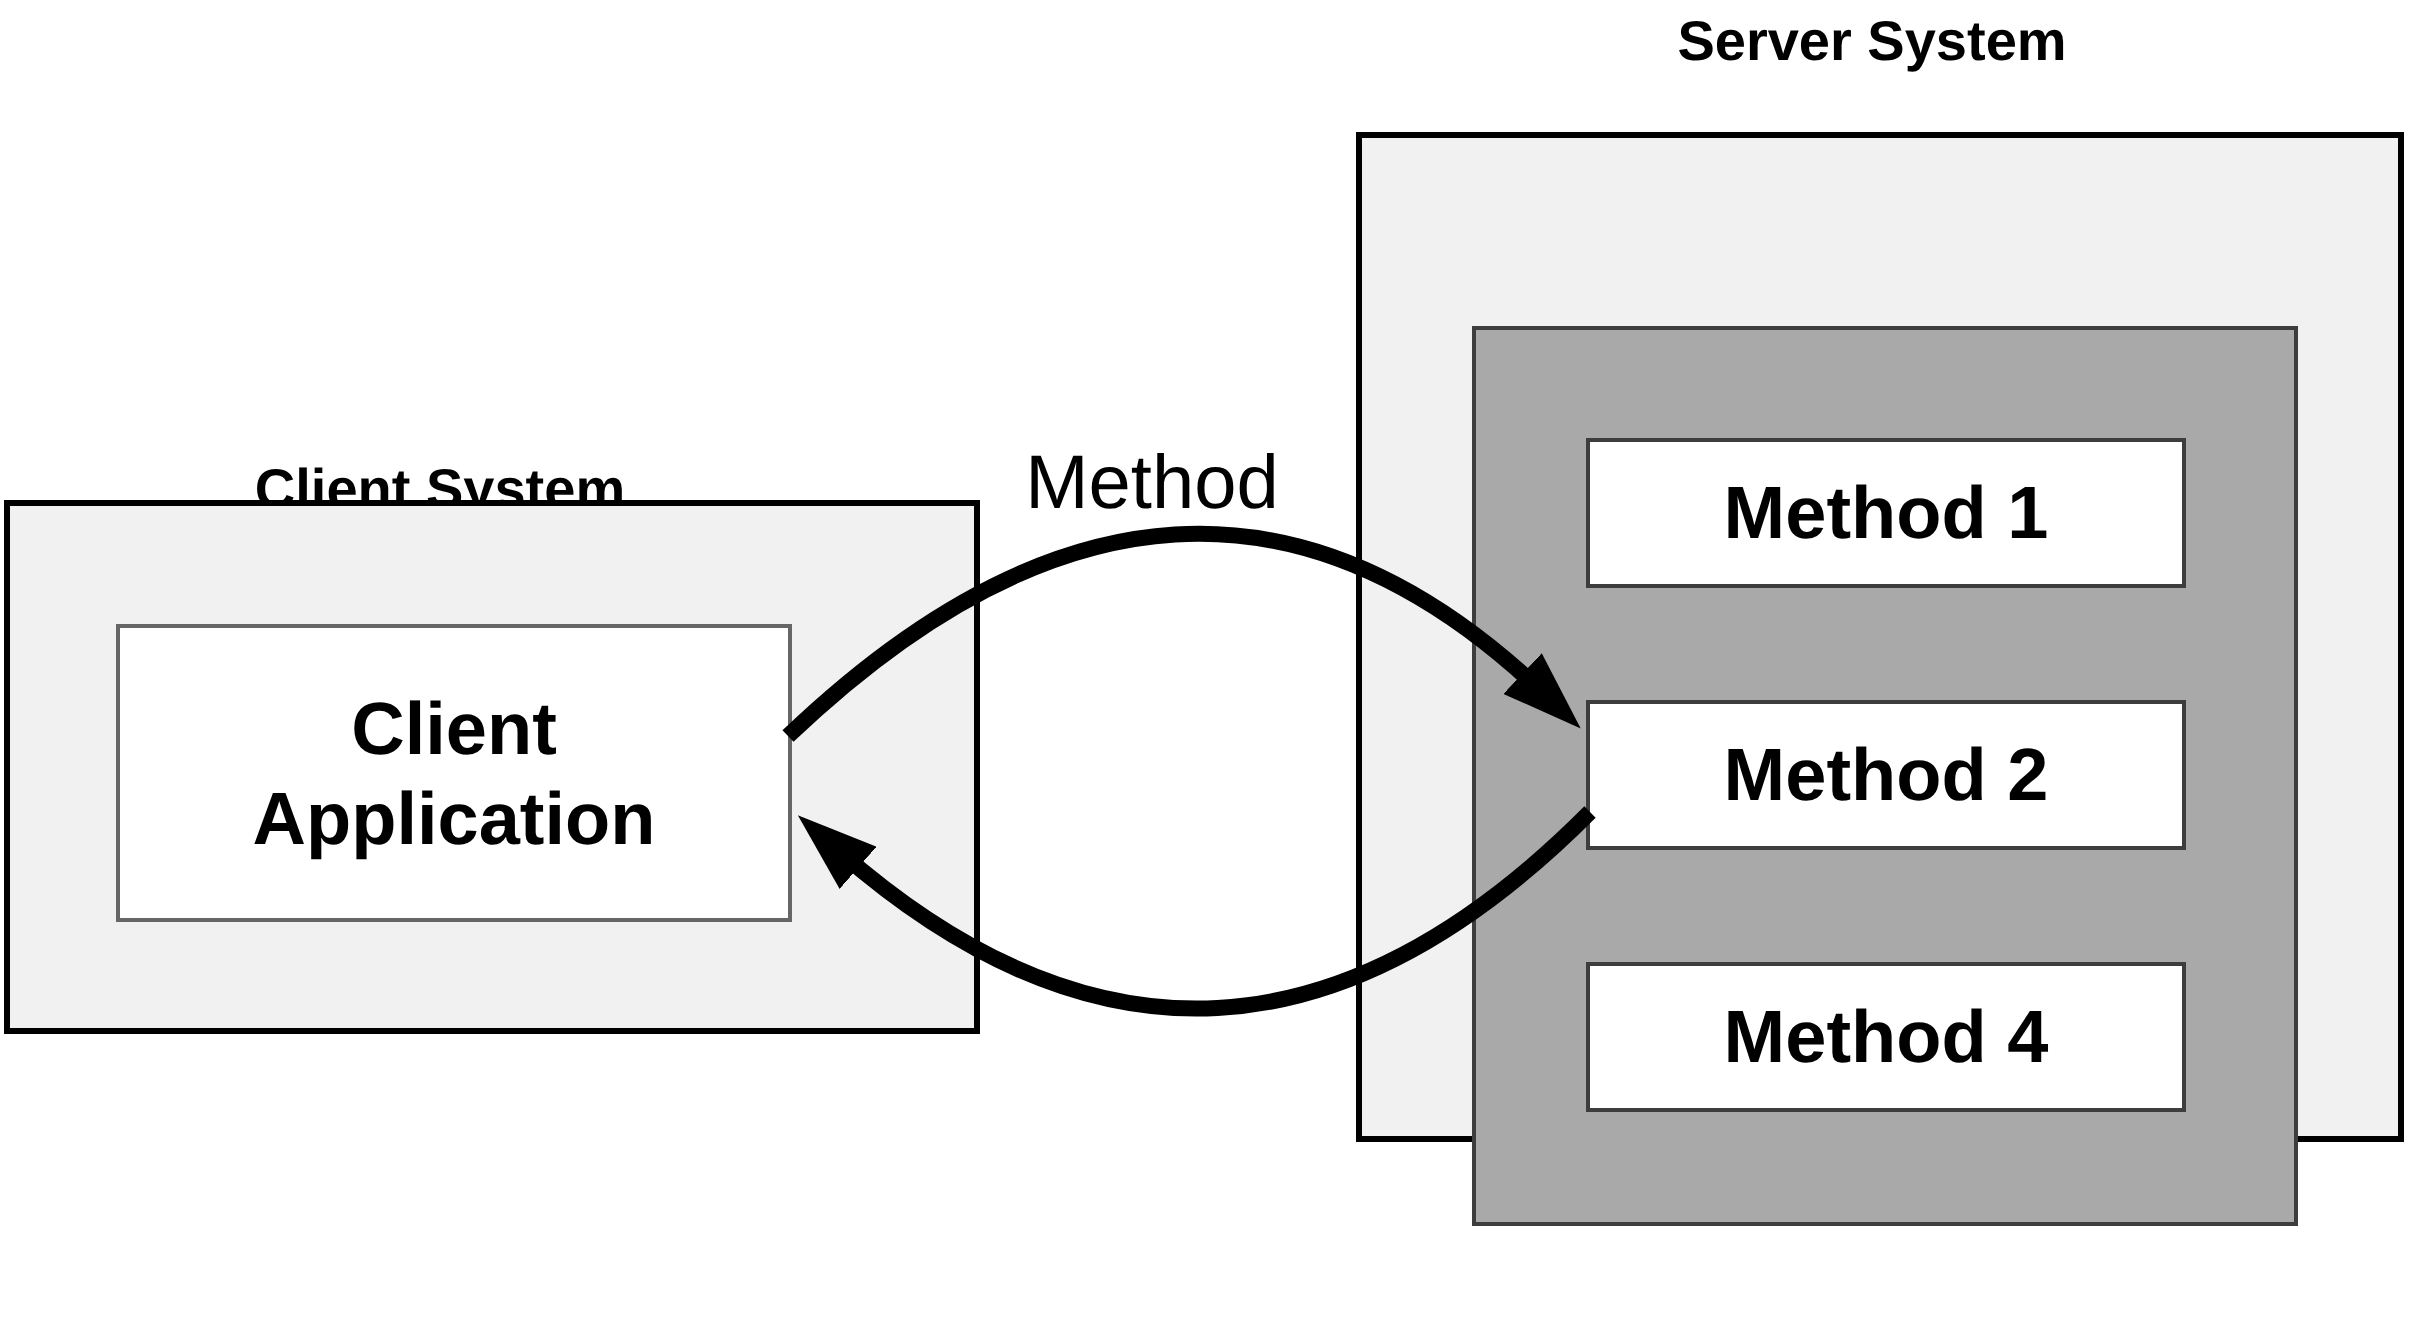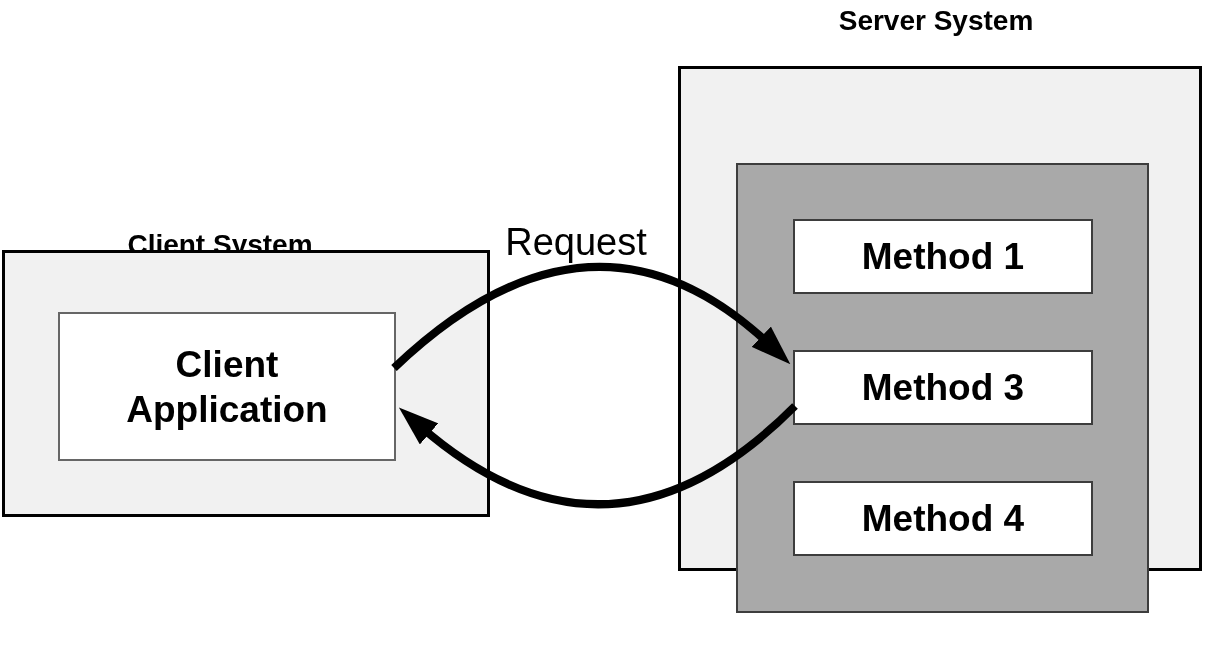--- a/index.html
+++ b/index.html
@@ -84,31 +84,31 @@
       <span>Application</span>
     </div>
   </div>
 
   <div class="sys-title server-title">Server System</div>
 
   <div class="panel server-box">
 
     <div class="service-box">
       <div class="method-box method-1">Method 1</div>
-      <div class="method-box method-2">Method 3</div>
+      <div class="method-box method-2">Method 2</div>
       <div class="method-box method-3">Method 4</div>
     </div>
   </div>
 
   <svg class="arrow-layer" viewBox="0 0 1206 669">
     <defs>
       <marker id="ah" viewBox="0 0 10 7" refX="3" refY="3.5" markerWidth="5" markerHeight="3.5" orient="auto">
         <path class="arrow-head" d="M0,0 L10,3.5 L0,7 z"></path>
       </marker>
     </defs>
     <path class="arrow-path" d="M 394 368 Q 593 178 770 345" marker-end="url(#ah)"></path>
     <path class="arrow-path" d="M 795 406 Q 610 592 420 426" marker-end="url(#ah)"></path>
   </svg>
 
-  <div class="flow-label request-label">Request</div>
+  <div class="flow-label request-label">Method</div>
 
 
 </div>
 
 </body></html>

